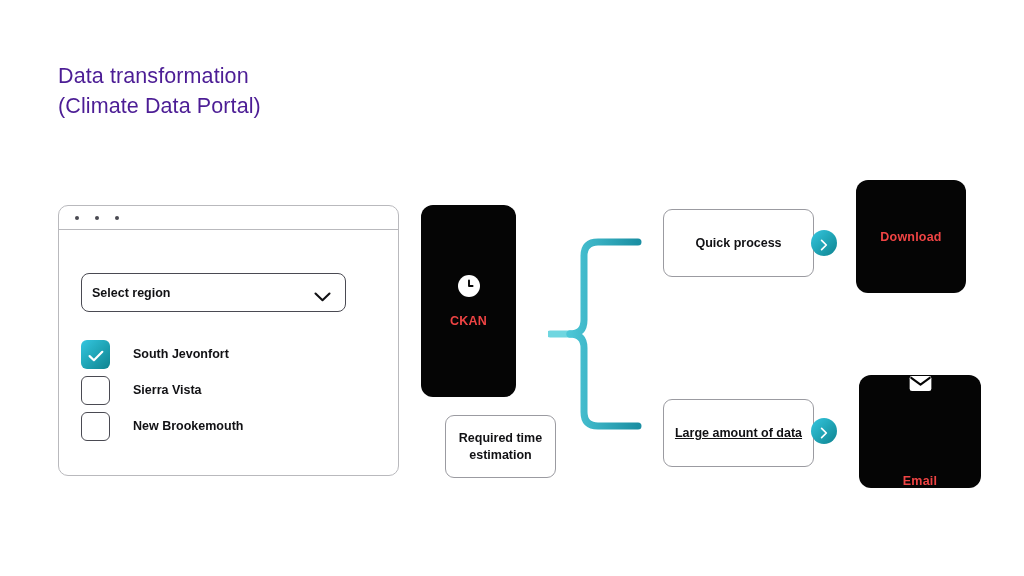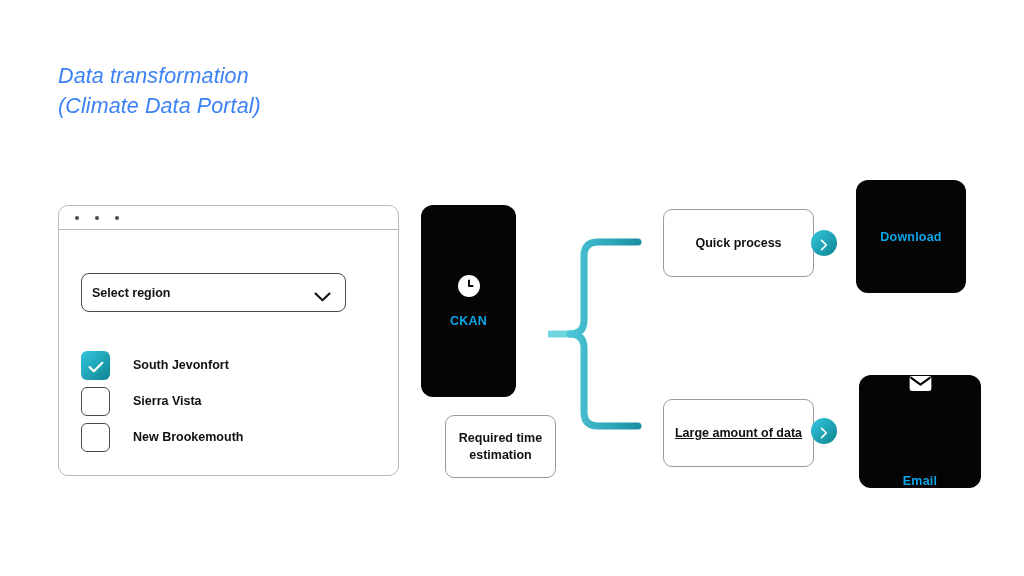--- a/index.html
+++ b/index.html
@@ -19,24 +19,23 @@
     position: relative;
     width: 1024px;
     height: 576px;
   }
 
   
   .title {
     position: absolute;
     left: 58px;
     top: 61px;
-    font-style: italic;
     font-size: 21.5px;
     line-height: 30px;
-    color: #3b82f6;
+    color: #4c1d95;
     letter-spacing: 0.1px;
     white-space: pre;
   }
 
   
   .browser {
     position: absolute;
     left: 58px;
     top: 205px;
     width: 341px;
@@ -97,21 +96,21 @@
   }
   .chevron-down {
     width: 17px;
     height: 10px;
   }
 
   
   .check-list {
     position: absolute;
     left: 22px;
-    top: 117px;
+    top: 106px;
   }
   .check-row {
     display: flex;
     align-items: center;
     height: 36px;
   }
   .checkbox {
     width: 29px;
     height: 29px;
     border-radius: 6px;
@@ -140,21 +139,21 @@
 
   
   .card-dark {
     position: absolute;
     background: #050505;
     border-radius: 12px;
     display: flex;
     flex-direction: column;
     align-items: center;
     justify-content: center;
-    color: #0ea5e9;
+    color: #ef4444;
   }
   .card-dark .card-label {
     font-size: 12.5px;
     font-weight: bold;
     letter-spacing: 0.2px;
     text-align: center;
   }
   .card-icon {
     margin-bottom: 13px;
     display: block;

